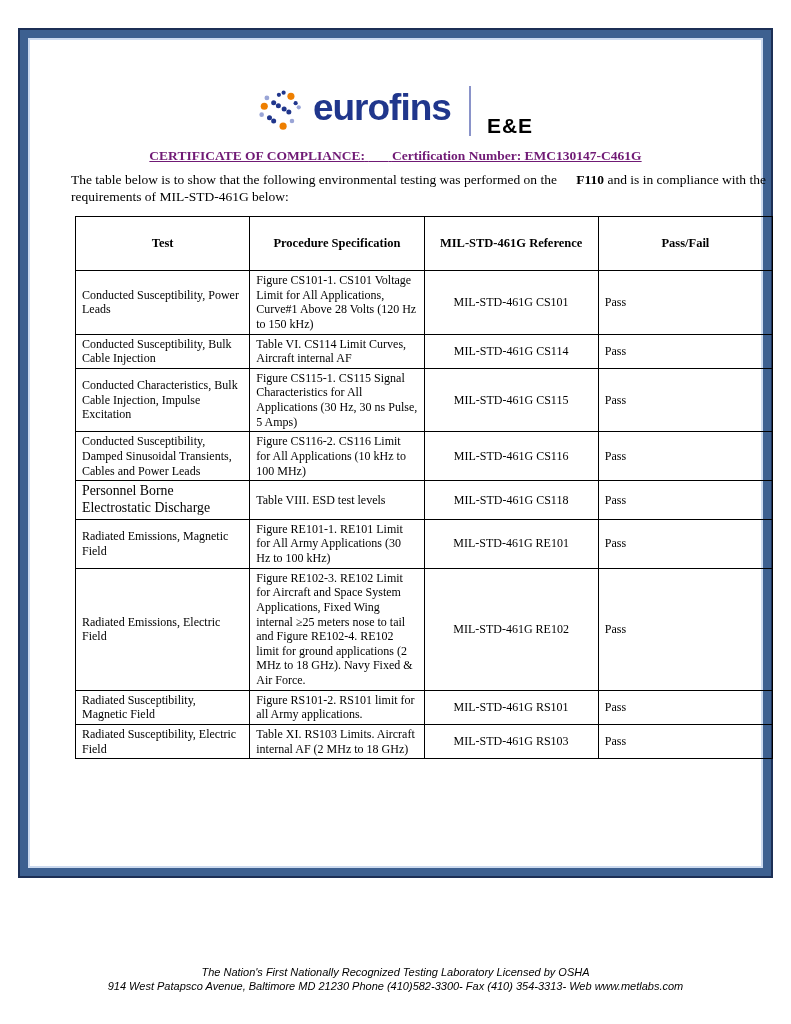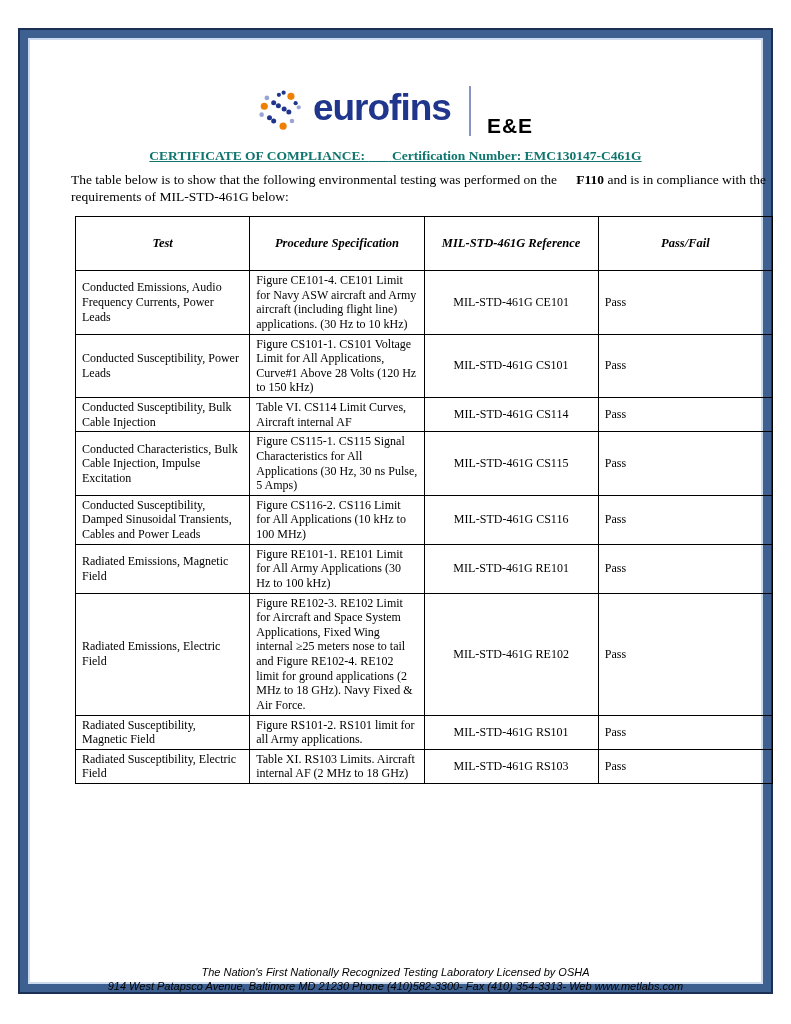--- a/index.html
+++ b/index.html
@@ -10,21 +10,21 @@
     position: relative;
     width: 791px;
     height: 1024px;
     background: #ffffff;
     overflow: hidden;
   }
 
   .frame {
     position: absolute;
     left: 20px; top: 30px;
-    width: 751px; height: 962px;
+    width: 751px; height: 846px;
     border: 8px solid #3d6090;
     box-shadow: 0 0 0 2px #1c2f55, inset 0 0 0 2px #ccdaef;
     background: #ffffff;
   }
 
   
   .logo-row {
     position: absolute;
     left: 0; right: 0; top: 44px;
     display: flex;
@@ -55,21 +55,21 @@
   }
 
   
   .title-line {
     position: absolute;
     left: 0; right: 0; top: 110px;
     text-align: center;
     font-size: 13.5px;
     font-weight: bold;
     text-decoration: underline;
-    color: #0f766e;
+    color: #701a75;
     white-space: nowrap;
   }
   .intro {
     position: absolute;
     left: 43px; top: 134px;
     width: 712px;
     font-size: 13.5px;
     line-height: 1.23;
     color: #000;
   }
@@ -86,21 +86,20 @@
   table.cert, table.cert th, table.cert td {
     border: 1.4px solid #000;
   }
   table.cert th {
     font-size: 12.5px;
     font-weight: bold;
     text-align: center;
     vertical-align: middle;
     padding: 19px 4px;
     height: 28px;
-    font-style: italic;
   }
   table.cert td {
     font-size: 12px;
     line-height: 1.22;
     vertical-align: middle;
     padding: 2px 6px;
   }
   td.c-test  { width: 208px; }
   td.c-spec  { width: 290px; }
   td.c-ref   { width: 138px; text-align: center; }
@@ -177,26 +176,20 @@
     <table class="cert">
       <thead>
         <tr>
           <th class="c-test">Test</th>
           <th class="c-spec">Procedure Specification</th>
           <th class="c-ref">MIL-STD-461G Reference</th>
           <th class="c-pass">Pass/Fail</th>
         </tr>
       </thead>
       <tbody>
-        <tr class="h1">
-          <td class="c-test">Conducted Emissions, Audio Frequency Currents, Power Leads</td>
-          <td class="c-spec">Figure CE101-4. CE101 Limit for Navy ASW aircraft and Army aircraft (including flight line) applications. (30 Hz to 10 kHz)</td>
-          <td class="c-ref">MIL-STD-461G CE101</td>
-          <td class="c-pass">Pass</td>
-        </tr>
         <tr class="h3">
           <td class="c-test">Conducted Susceptibility, Power Leads</td>
           <td class="c-spec">Figure CS101-1. CS101 Voltage Limit for All Applications, Curve#1 Above 28 Volts (120 Hz to 150 kHz)</td>
           <td class="c-ref">MIL-STD-461G CS101</td>
           <td class="c-pass">Pass</td>
         </tr>
         <tr class="h4">
           <td class="c-test">Conducted Susceptibility, Bulk Cable Injection</td>
           <td class="c-spec">Table VI. CS114 Limit Curves, Aircraft internal AF</td>
           <td class="c-ref">MIL-STD-461G CS114</td>
@@ -207,20 +200,26 @@
           <td class="c-spec">Figure CS115-1. CS115 Signal Characteristics for All Applications (30 Hz, 30 ns Pulse, 5 Amps)</td>
           <td class="c-ref">MIL-STD-461G CS115</td>
           <td class="c-pass">Pass</td>
         </tr>
         <tr class="h6">
           <td class="c-test">Conducted Susceptibility, Damped Sinusoidal Transients, Cables and Power Leads</td>
           <td class="c-spec">Figure CS116-2. CS116 Limit for All Applications (10 kHz to 100 MHz)</td>
           <td class="c-ref">MIL-STD-461G CS116</td>
           <td class="c-pass">Pass</td>
         </tr>
+        <tr class="h7">
+          <td class="c-test lg">Personnel Borne Electrostatic Discharge</td>
+          <td class="c-spec">Table VIII. ESD test levels</td>
+          <td class="c-ref">MIL-STD-461G CS118</td>
+          <td class="c-pass">Pass</td>
+        </tr>
         <tr class="h8">
           <td class="c-test">Radiated Emissions, Magnetic Field</td>
           <td class="c-spec">Figure RE101-1. RE101 Limit for All Army Applications (30 Hz to 100 kHz)</td>
           <td class="c-ref">MIL-STD-461G RE101</td>
           <td class="c-pass">Pass</td>
         </tr>
         <tr class="h9">
           <td class="c-test">Radiated Emissions, Electric Field</td>
           <td class="c-spec">Figure RE102-3. RE102 Limit for Aircraft and Space System Applications, Fixed Wing internal ≥25 meters nose to tail and Figure RE102-4. RE102 limit for ground applications (2 MHz to 18 GHz).  Navy Fixed &amp; Air Force.</td>
           <td class="c-ref">MIL-STD-461G RE102</td>

